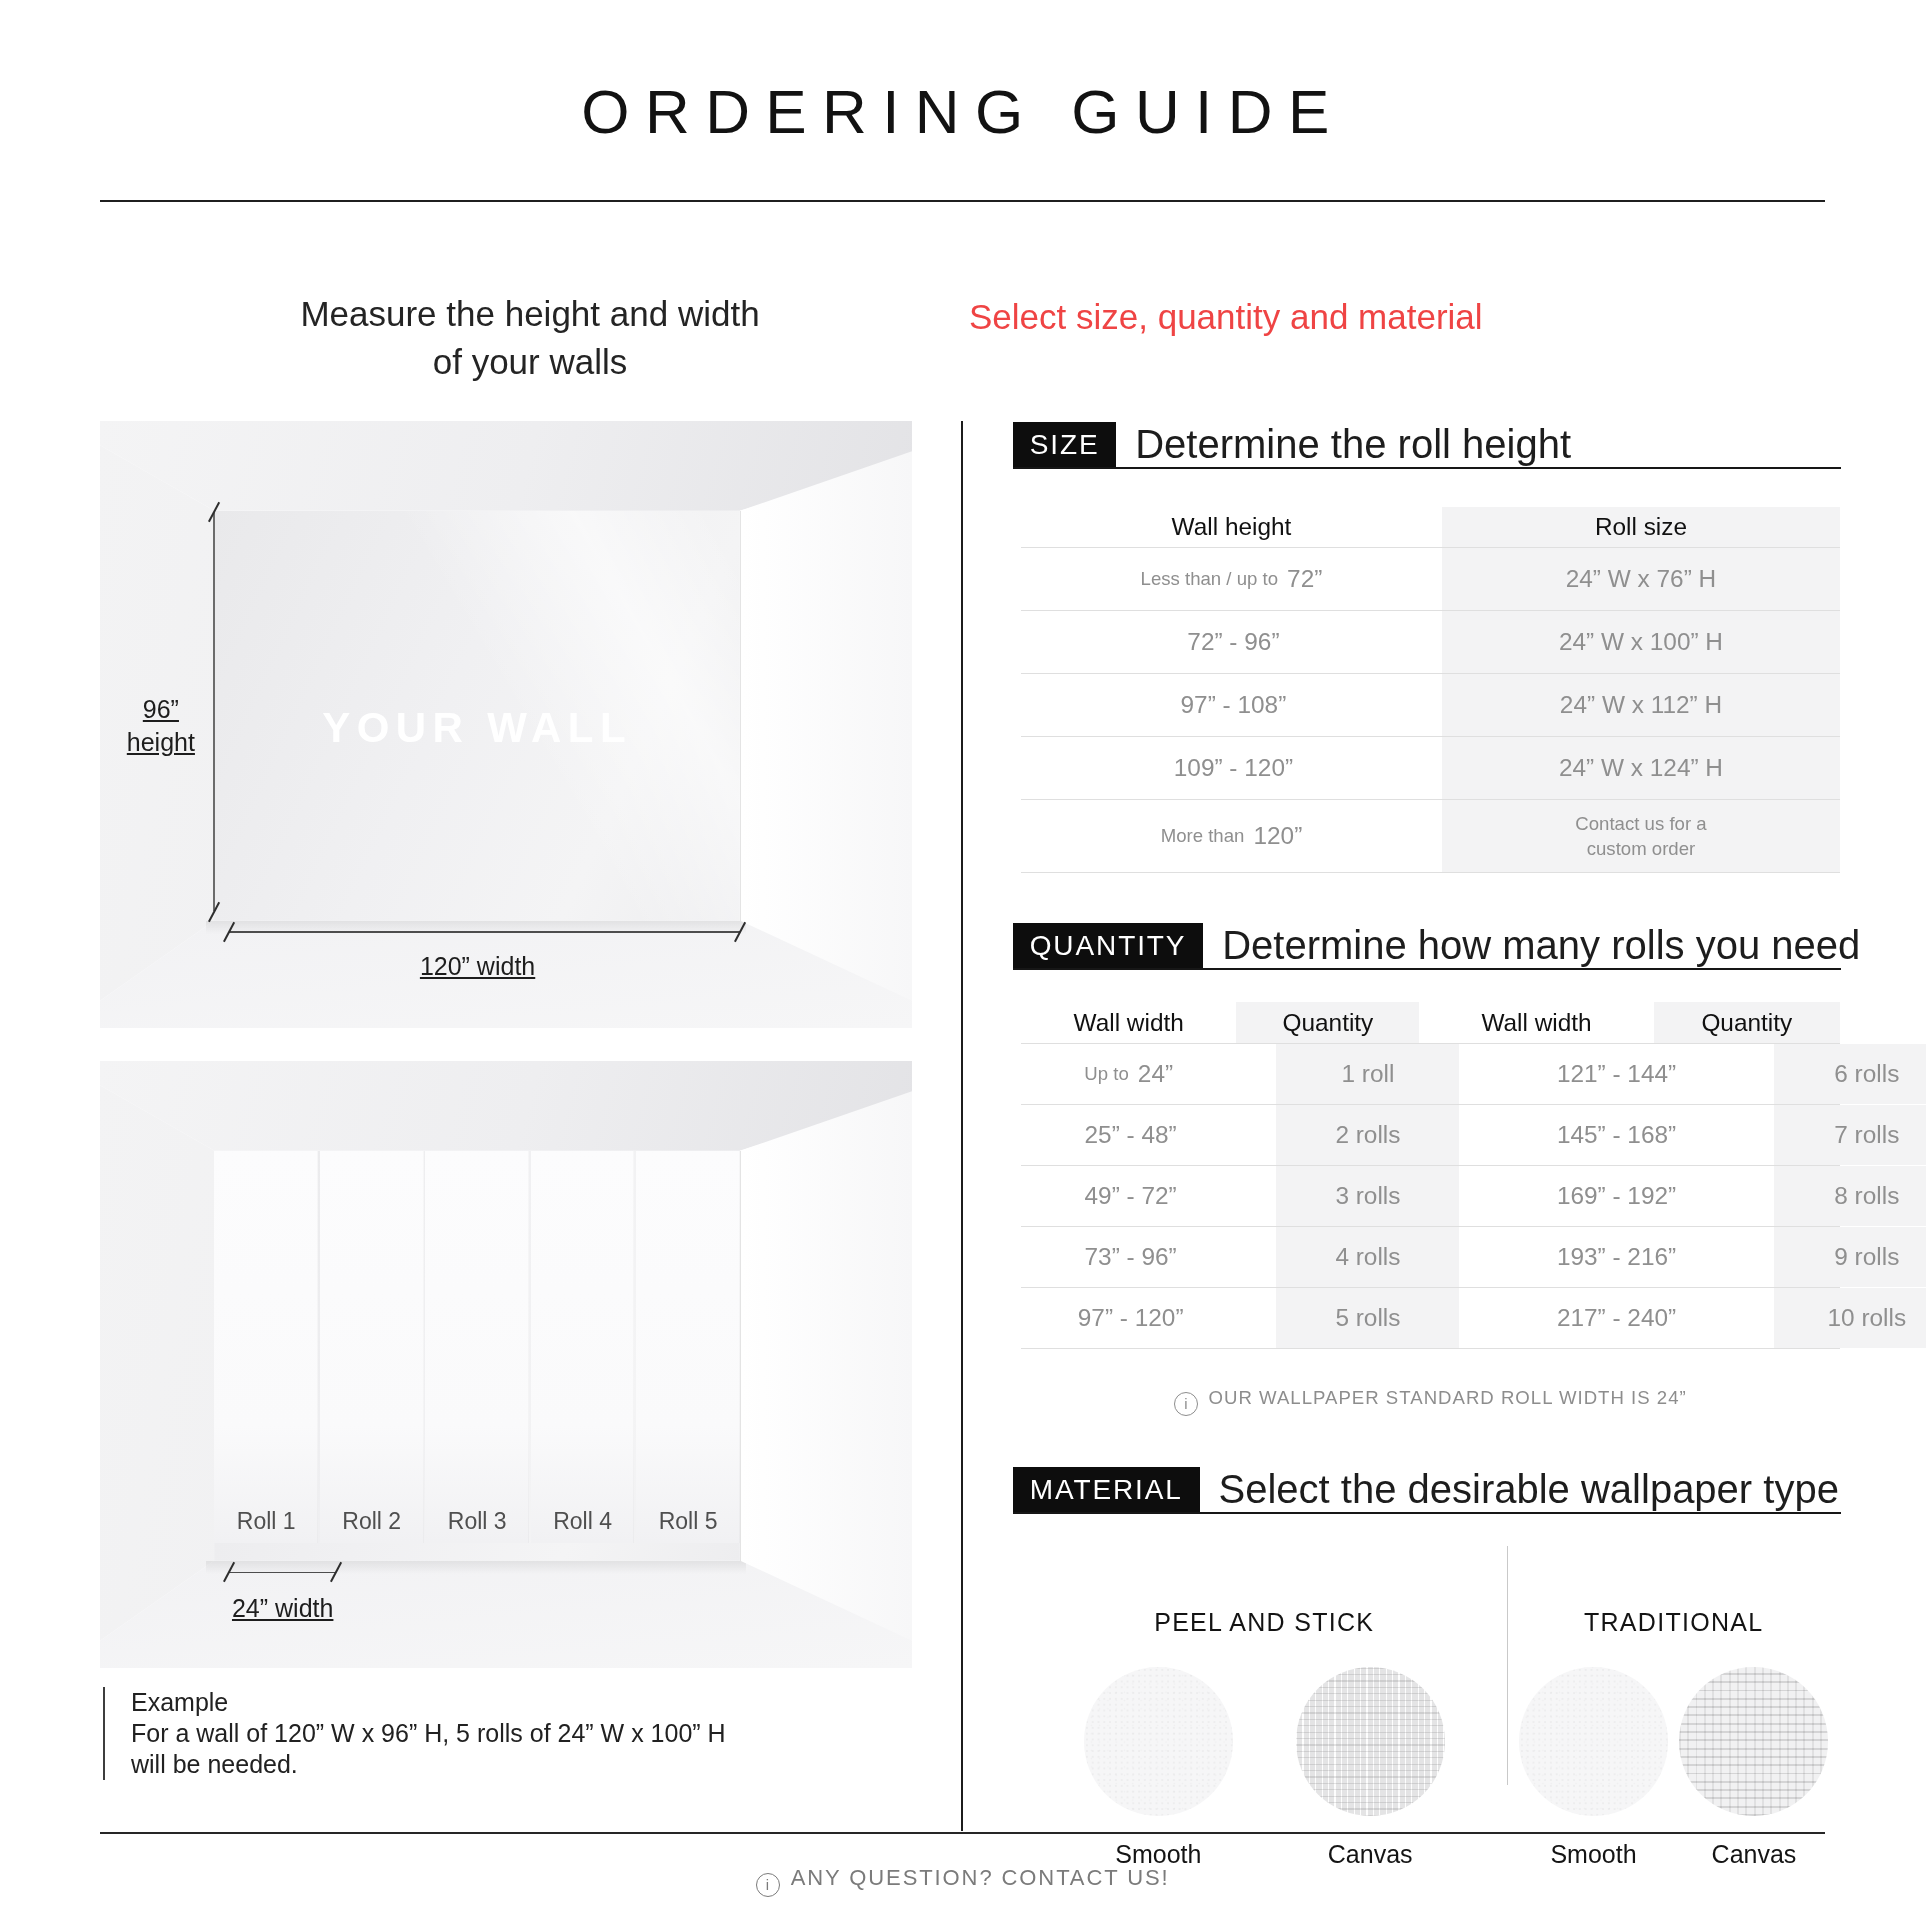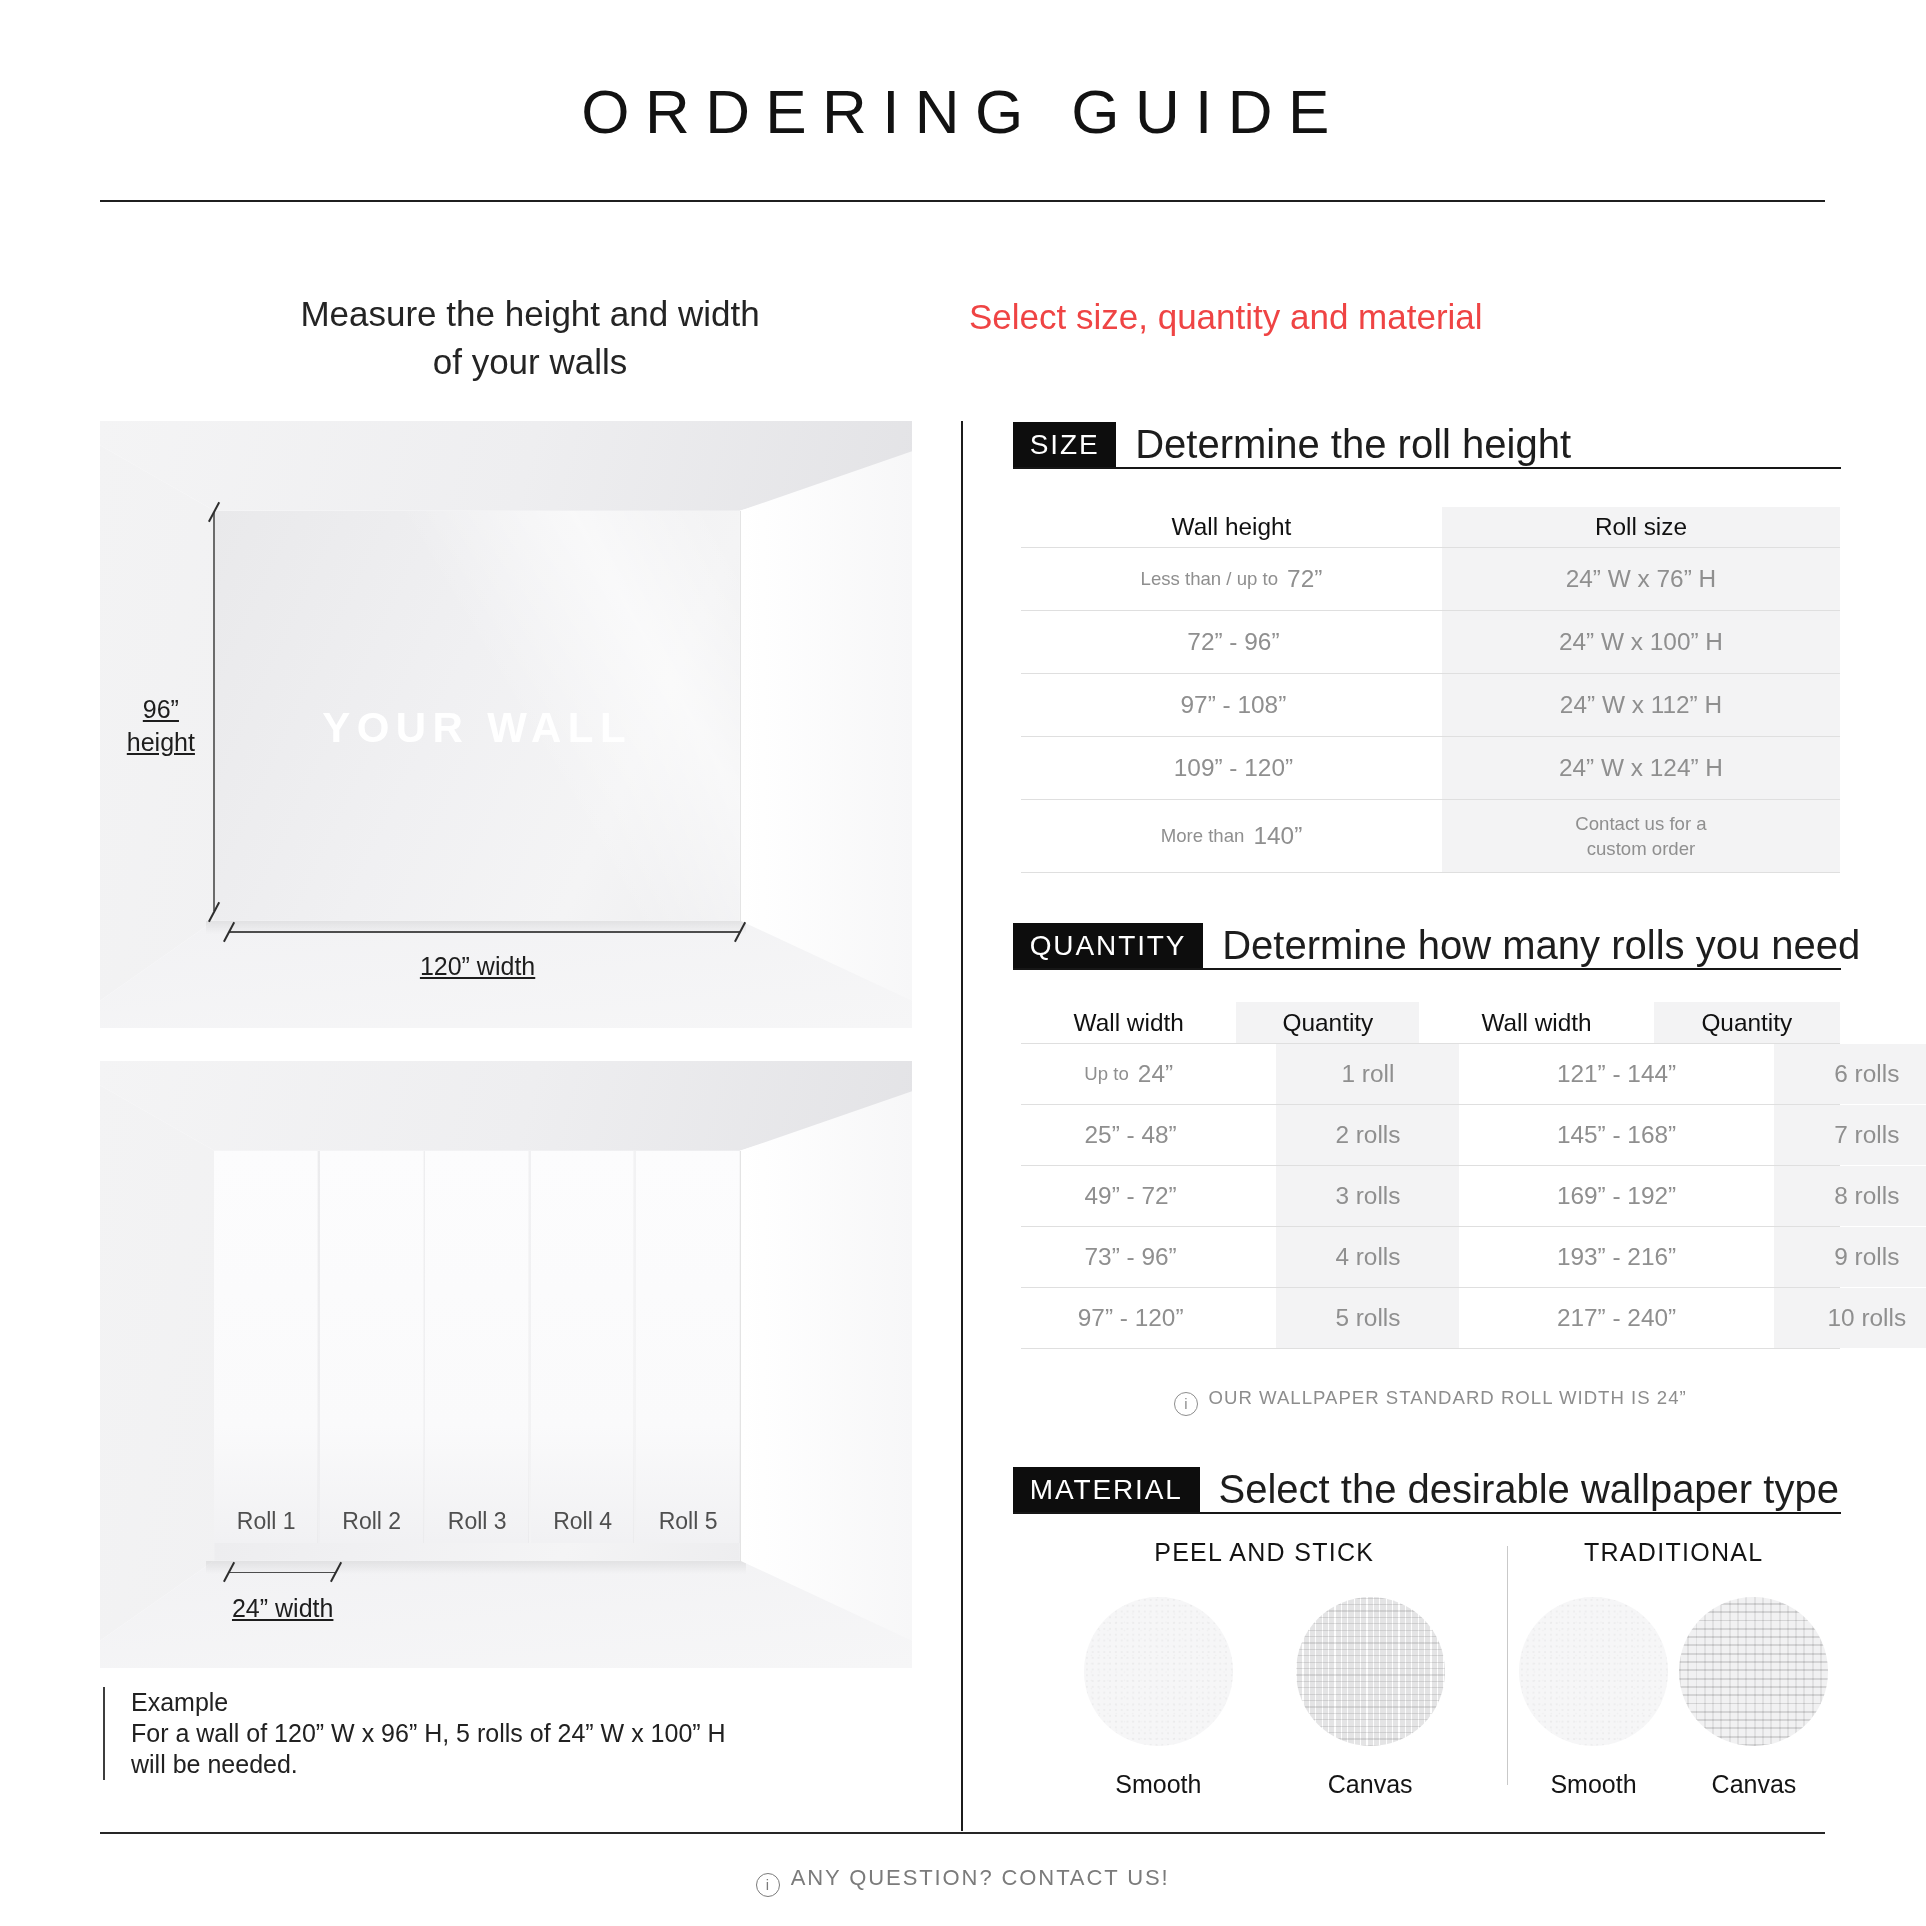--- a/index.html
+++ b/index.html
@@ -100,21 +100,21 @@
   .qty-row { height:60px;gap:40px; }
 
   .note { position:absolute; left:1021px; width:819px; text-align:center;
     font-size:18.6px; letter-spacing:1px; color:#8d8d8d; white-space:nowrap; }
   .info-icon { display:inline-flex; width:22px; height:22px; border:1.3px solid currentColor;
     border-radius:50%; align-items:center; justify-content:center;
     margin-right:10.3px; vertical-align:-5.1px; font-size:14.8px; }
   .info-icon::after { content:"i"; }
 
   
-  .mat-groups { position:absolute; left:1021px; top:1538px; width:819px; display:flex; }
+  .mat-groups { position:absolute; left:1021px; top:1608px; width:819px; display:flex; }
   .mat-group { display:flex; flex-direction:column; }
   .mat-group.g1 { width:59.4%; }
   .mat-group.g2 { width:40.6%; }
   .mat-title { text-align:center; font-size:25px; letter-spacing:1.3px; color:#131313; font-weight:400; }
   .swatch-row { display:flex; justify-content:space-evenly; margin-top:29.5px; }
   .swatch { display:flex; flex-direction:column; align-items:center; }
   .circle { width:149px; height:149px; border-radius:50%; }
   .swatch-label { margin-top:24.4px; font-size:25px; color:#141414; }
   .mat-divider { position:absolute; left:1507px; top:1546px; width:1.3px; height:239px; background:#c9c9c9; }
 
@@ -252,21 +252,21 @@
     <div class="tbl-row size-cols size-row data-row">
       <div class="cell td">
           <span class="pre"></span>
           <span>109” - 120”</span>
         </div>
       <div class="cell td shade">24” W x 124” H</div>
     </div>
     <div class="tbl-row size-cols size-row-last data-row last-line">
       <div class="cell td">
           <span class="pre">More than </span>
-          <span>140”</span>
+          <span>120”</span>
         </div>
       <div class="cell td shade small-wrap">
         <span>
             <span style="display: block;">Contact us for a</span>
             <span style="display: block;">custom order</span>
           </span>
       </div>
     </div>
   </div>
 

